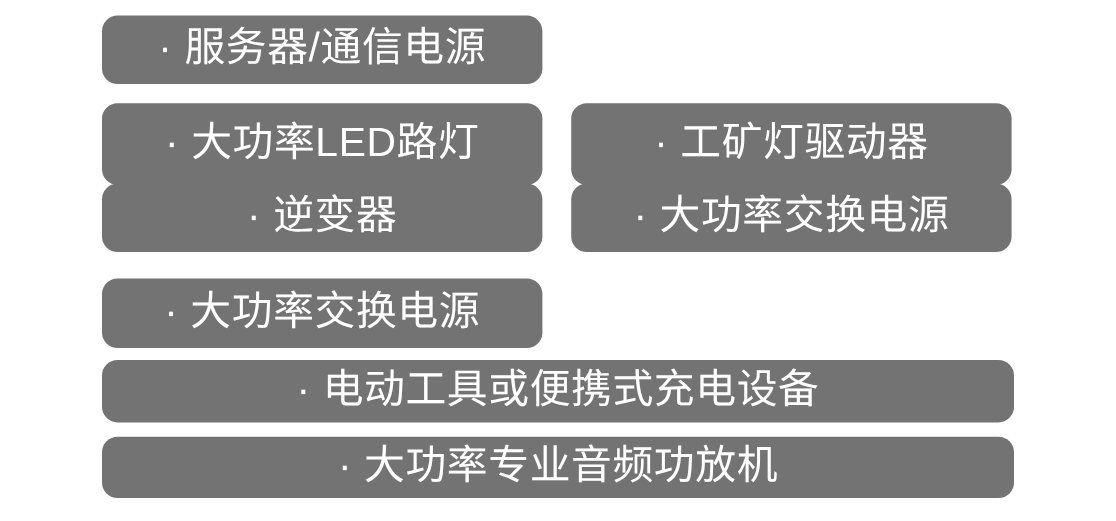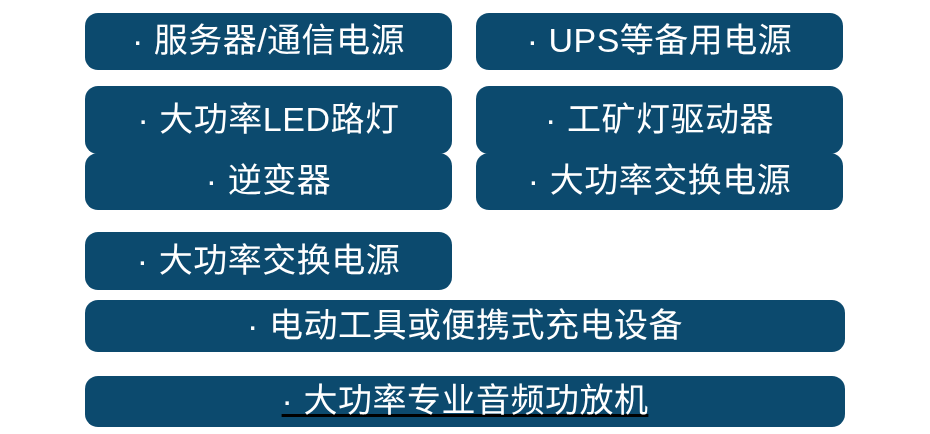--- a/index.html
+++ b/index.html
@@ -17,21 +17,21 @@
 
   #app-list {
     position: relative;
     width: 930px;
     height: 434px;
     background: #ffffff;
   }
 
   .pill {
     position: absolute;
-    background: #0c4a6e;
+    background: #737373;
     border-radius: 13px;
     box-sizing: border-box;
     display: flex;
     align-items: center;
     justify-content: center;
     padding: 0 16px;
     overflow: hidden;
   }
 
   .pill-text {
@@ -50,38 +50,35 @@
   .col-left  { left: 85px;  width: 367px; }
   .col-right { left: 476px; width: 367px; }
   .full-row  { left: 85px;  width: 760px; }
 
   
   .r1 { top: 13px;  height: 57px; }
   .r2 { top: 86px;  height: 68px; }
   .r3 { top: 153px; height: 57px; justify-content: center; }
   .r4 { top: 232px; height: 58px; }
   .r5 { top: 300px; height: 52px; }
-  .r6 { top: 376px; height: 51px; text-decoration: underline; }
+  .r6 { top: 364px; height: 51px; }
 
   
   .col-right.r4 { top: 232px; height: 58px; }
 
   
   .full-row .pill-text { font-size: 34px; }
 </style>
 </head>
 <body>
 
 <div id="app-list">
 
   <div class="pill col-left r1">
     <span class="pill-text">· 服务器/通信电源</span>
-  </div>
-  <div class="pill col-right r1">
-    <span class="pill-text">· UPS等备用电源</span>
   </div>
 
   <div class="pill col-left r2">
     <span class="pill-text">· 大功率LED路灯</span>
   </div>
   <div class="pill col-right r2">
     <span class="pill-text">· 工矿灯驱动器</span>
   </div>
 
   <div class="pill col-left r3">

